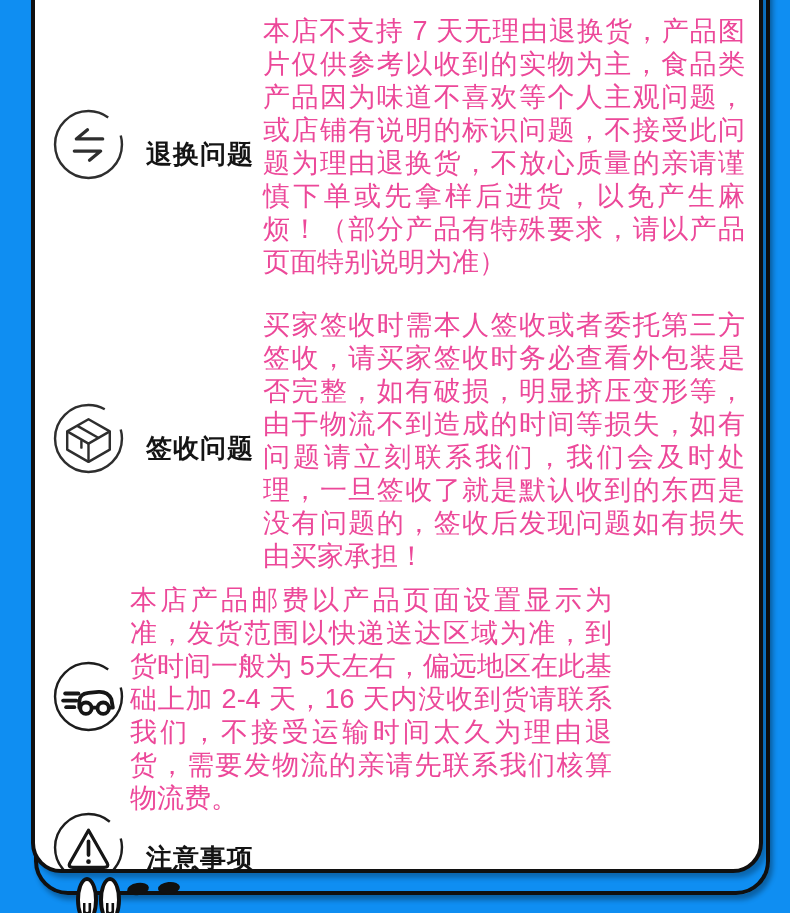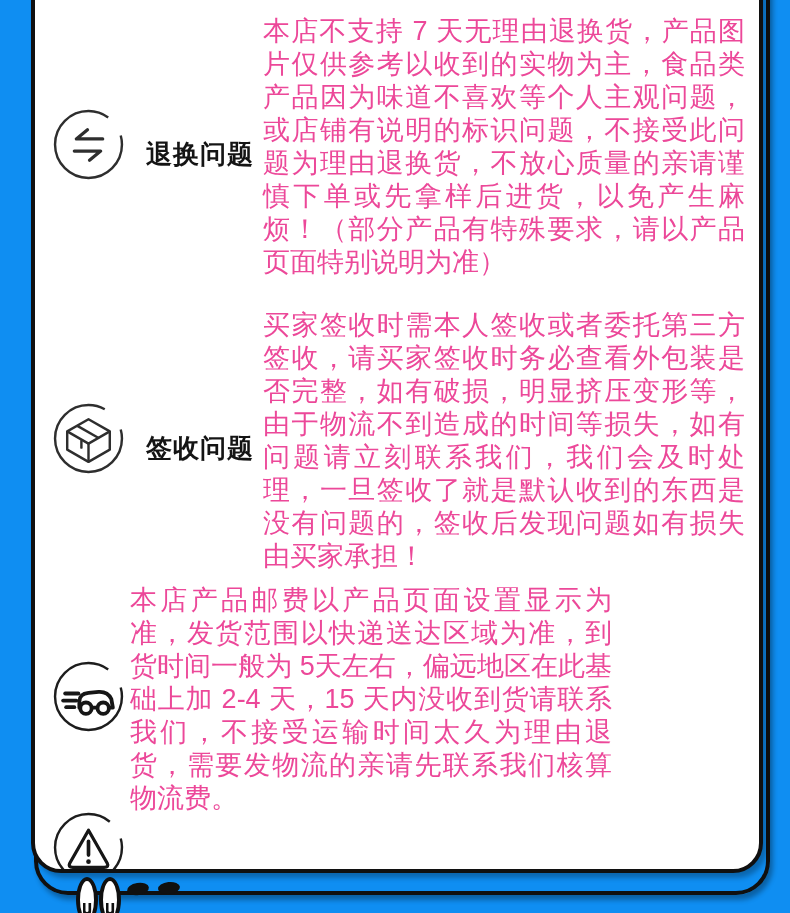--- a/index.html
+++ b/index.html
@@ -149,33 +149,34 @@
           <circle cx="36" cy="36" r="33" stroke="#1d1d1d" stroke-width="2.4" stroke-dasharray="176 22 10 0"></circle>
           <path d="M13 33 H26" stroke="#161616" stroke-width="3.8" stroke-linecap="round"></path>
           <path d="M11 40 H24" stroke="#161616" stroke-width="3.8" stroke-linecap="round"></path>
           <path d="M14 46.5 H22" stroke="#161616" stroke-width="3.8" stroke-linecap="round"></path>
           <path d="M27 47 V41 Q27 33.5 36 32.5 L46 31.5 Q55 31 58.5 38.5 L60 47 Z" stroke="#161616" stroke-width="3.8" stroke-linejoin="round" stroke-linecap="round"></path>
           <circle cx="33.5" cy="47.5" r="5.6" fill="#ffffff" stroke="#161616" stroke-width="3.8"></circle>
           <circle cx="50.5" cy="47.5" r="5.6" fill="#ffffff" stroke="#161616" stroke-width="3.8"></circle>
         </svg>
       </span>
       <div class="row-body">
-        <p>本店产品邮费以产品页面设置显示为准，发货范围以快递送达区域为准，到货时间一般为 5天左右，偏远地区在此基础上加 2-4 天，15 天内没收到货请联系我们，不接受运输时间太久为理由退货，需要发物流的亲请先联系我们核算物流费。</p>
+        <p>本店产品邮费以产品页面设置显示为准，发货范围以快递送达区域为准，到货时间一般为 5天左右，偏远地区在此基础上加 2-4 天，16 天内没收到货请联系我们，不接受运输时间太久为理由退货，需要发物流的亲请先联系我们核算物流费。</p>
       </div>
     </section>
 
     <section class="row row-4">
       <span class="icon-badge">
         <svg viewBox="0 0 72 72" fill="none">
           <circle cx="36" cy="36" r="33" stroke="#1d1d1d" stroke-width="2.4" stroke-dasharray="178 20 8 0"></circle>
           <path d="M36 19 L54.5 51.5 Q56.5 55.5 51.5 55.5 H20.5 Q15.5 55.5 17.5 51.5 Z" stroke="#161616" stroke-width="3.2" stroke-linejoin="round"></path>
           <path d="M36 30 V43.5" stroke="#161616" stroke-width="3.6" stroke-linecap="round"></path>
           <circle cx="36" cy="50" r="2.3" fill="#161616"></circle>
         </svg>
       </span>
+      <h2 class="row-title">注意事项</h2>
     </section>
 
   </div>
 
   <div>
     <span class="eye eye-left">
       <span class="pupil"></span>
     </span>
     <span class="eye eye-right">
       <span class="pupil"></span>

